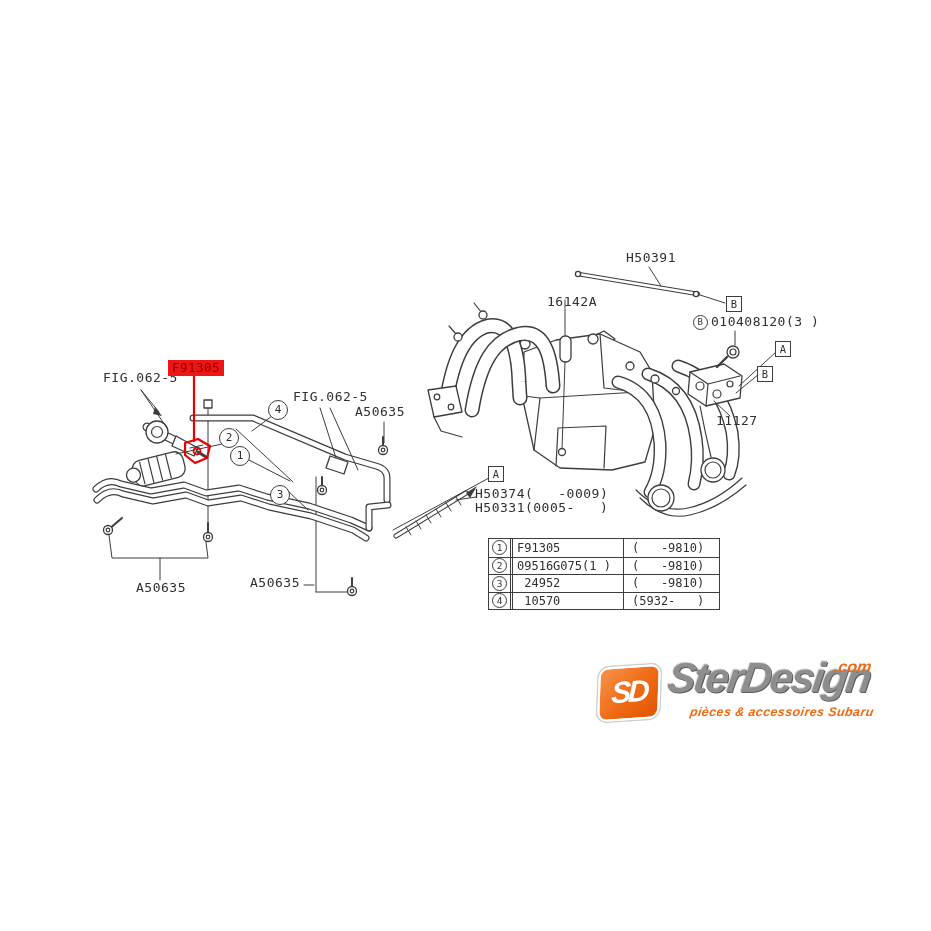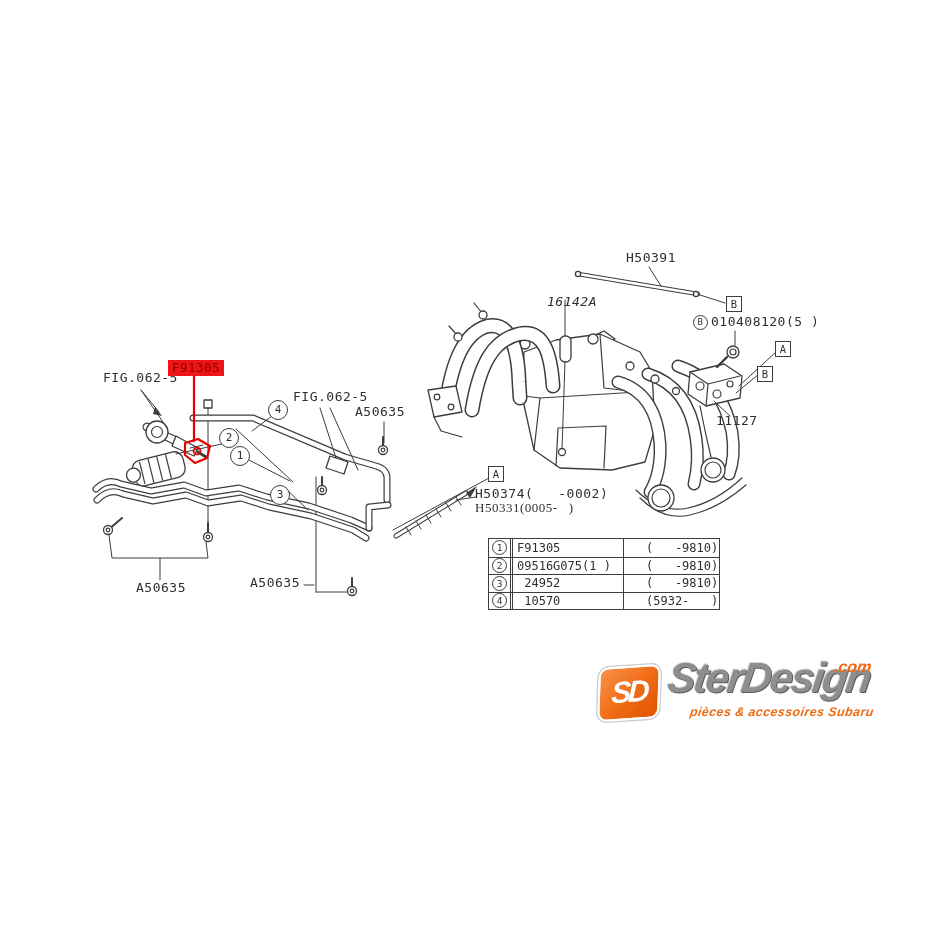--- a/index.html
+++ b/index.html
@@ -34,21 +34,21 @@
 
   
   .ptable{position:absolute;left:488px;top:538px;display:grid;
           grid-template-columns:24px 110px 96px;grid-auto-rows:17.5px;
           border:1.3px solid #3d3d3d;background:#fff;}
   .ptable .c{border-top:1px solid #3d3d3d;font-size:12px;line-height:16.5px;white-space:pre;
              overflow:hidden;display:flex;align-items:center;}
   .ptable .r0{border-top:none;}
   .ptable .cnum{justify-content:center;border-right:3px double #3d3d3d;}
   .ptable .cpart{padding-left:4px;}
-  .ptable .crange{border-left:1px solid #3d3d3d;padding-left:22px;}
+  .ptable .crange{border-left:1px solid #3d3d3d;padding-left:8px;}
   .tcirc{display:inline-block;width:13px;height:13px;border:1.2px solid #3d3d3d;border-radius:50%;
          font-size:9.5px;line-height:13px;text-align:center;}
 
   
   .logo{position:absolute;left:596px;top:658px;width:292px;height:76px;}
   .badge{position:absolute;left:2px;top:8px;width:58px;height:50px;border-radius:10px;
          background:linear-gradient(135deg,#f8924a 0%,#ef6a14 55%,#e05400 100%);
          border:2px solid #ffffff;box-shadow:0 0 0 1.5px #cfcfcf;
          transform:rotate(-4deg) skewX(-6deg);
          color:#ffffff;font:italic 700 30px "Liberation Sans",sans-serif;
@@ -258,37 +258,37 @@
 
     <g>
       <line class="red" x1="194" y1="376" x2="194" y2="441"></line>
       <path class="red" d="M185,443 L198,439 L210,446 L207,458 L195,463 L185,455 Z"></path>
       <circle class="red" cx="197" cy="451" r="3.5" style="stroke-width:1.8"></circle>
       <line class="ln thin" x1="190" y1="448" x2="203" y2="445"></line>
     </g>
   </svg>
 
   <div class="lbl" style="left:626px;top:251px;">H50391</div>
-  <div class="lbl" style="left:547px;top:295px;font-style:italic;">16142A</div>
-
-  <div class="lbl" style="left:693px;top:315px;"><span class="circB">B</span><span>010408120(5 )</span></div>
+  <div class="lbl" style="left:547px;top:295px;">16142A</div>
+
+  <div class="lbl" style="left:693px;top:315px;"><span class="circB">B</span><span>010408120(3 )</span></div>
 
   <div class="refbox" style="left:726px;top:296px;">B</div>
   <div class="refbox" style="left:775px;top:341px;">A</div>
   <div class="refbox" style="left:757px;top:366px;">B</div>
   <div class="refbox" style="left:488px;top:466px;">A</div>
 
   <div class="lbl" style="left:716px;top:414px;">11127</div>
   <div class="lbl" style="left:103px;top:371px;">FIG.062-5</div>
   <div class="redlbl">F91305</div>
   <div class="lbl" style="left:293px;top:390px;">FIG.062-5</div>
   <div class="lbl" style="left:355px;top:405px;">A50635</div>
 
-  <div class="lbl2" style="left:475px;top:487px;">H50374(   -0002)</div>
-  <div class="lbl2" style="left:475px;top:501px;font-family:Liberation Serif, serif;">H50331(0005-   )</div>
+  <div class="lbl2" style="left:475px;top:487px;">H50374(   -0009)</div>
+  <div class="lbl2" style="left:475px;top:501px;">H50331(0005-   )</div>
 
   <div class="lbl" style="left:136px;top:581px;">A50635</div>
   <div class="lbl" style="left:250px;top:576px;">A50635</div>
 
   <div class="callout" style="left:268px;top:400px;">4</div>
   <div class="callout" style="left:219px;top:428px;">2</div>
   <div class="callout" style="left:230px;top:446px;">1</div>
   <div class="callout" style="left:270px;top:485px;">3</div>
 
   <div class="ptable">

